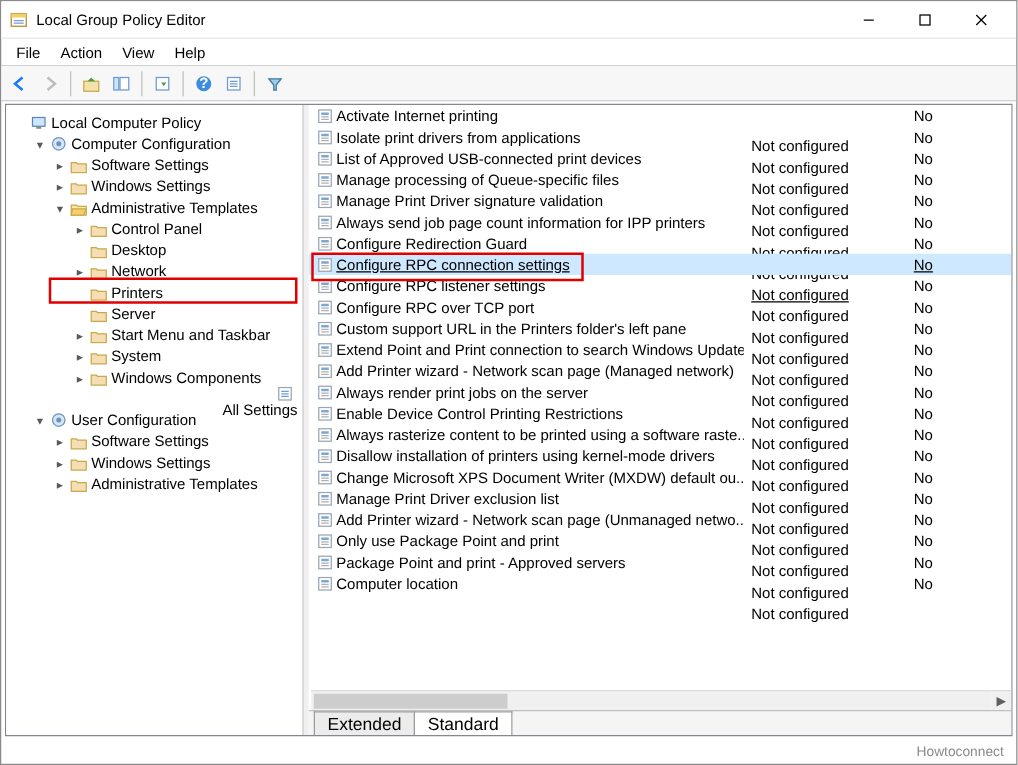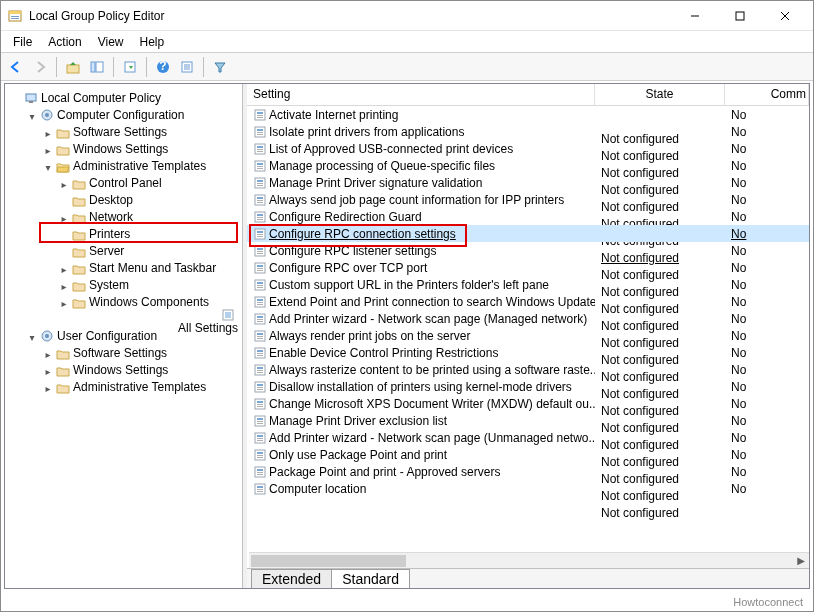--- a/index.html
+++ b/index.html
@@ -335,25 +335,20 @@
               <path d="M1 3 L5 3 L6 4 L13 4 L13 11 L1 11 Z" fill="#f5deb3" stroke="#c9a94a"></path>
             </svg>
           </span>
           <span class="tree-label">Administrative Templates</span>
         </div>
       </div>
   </div>
   <div class="splitter"></div>
 
   <div class="listarea">
-    <div class="list-header">
-      <div class="hcol setting">Setting</div>
-      <div class="hcol state">State</div>
-      <div class="hcol comm">Comm</div>
-    </div>
     <div class="list-body" id="list-body">
         <div class="list-row">
           <div class="cell setting">
             <span class="row-icon">
               <svg width="12" height="12">
                 <rect x="1" y="1" width="10" height="10" fill="#fff" stroke="#9aa6b2"></rect>
                 <rect x="3" y="3" width="6" height="2" fill="#7aa7d4"></rect>
                 <rect x="3" y="6" width="6" height="1" fill="#b0b0b0"></rect>
                 <rect x="3" y="8" width="6" height="1" fill="#b0b0b0"></rect>
               </svg>

